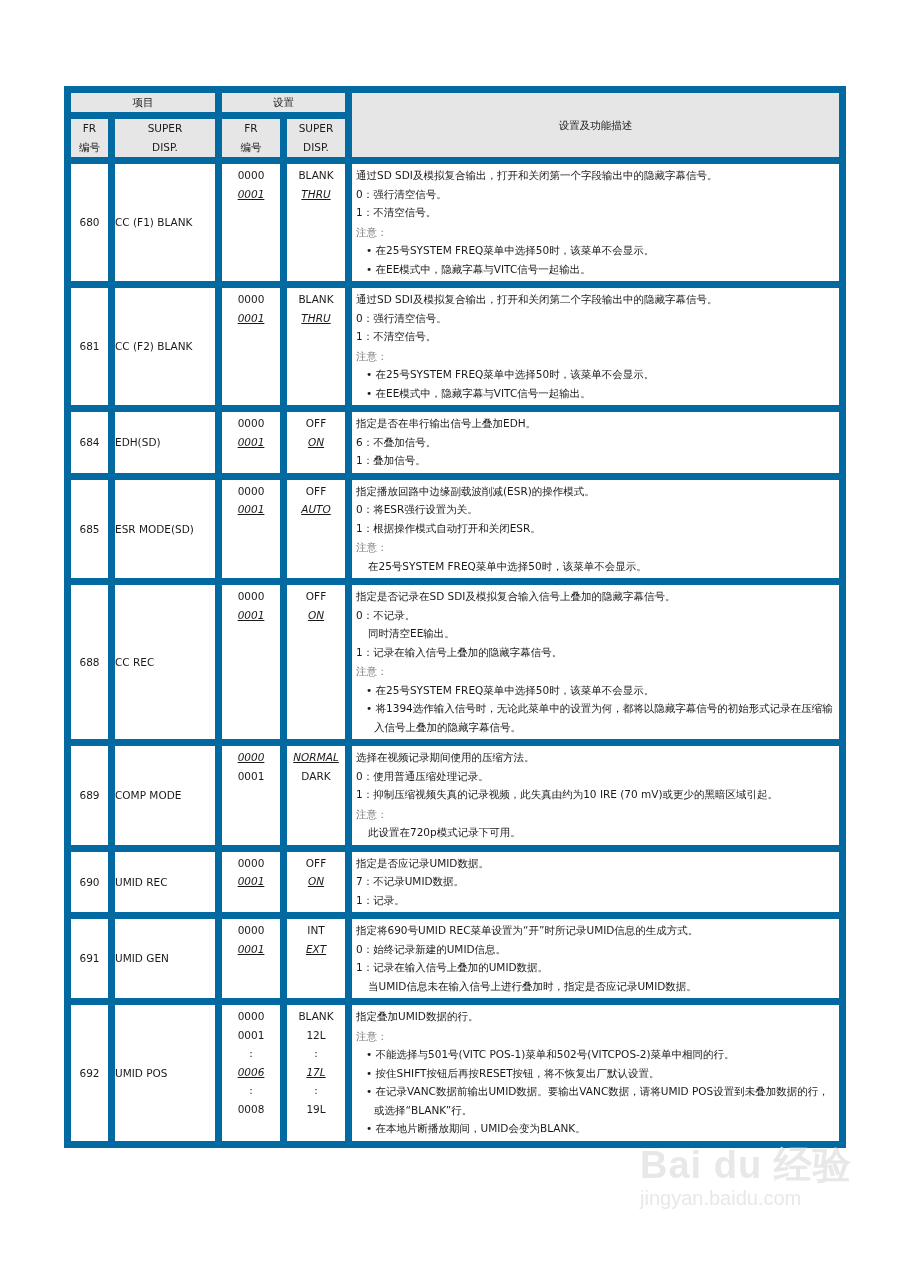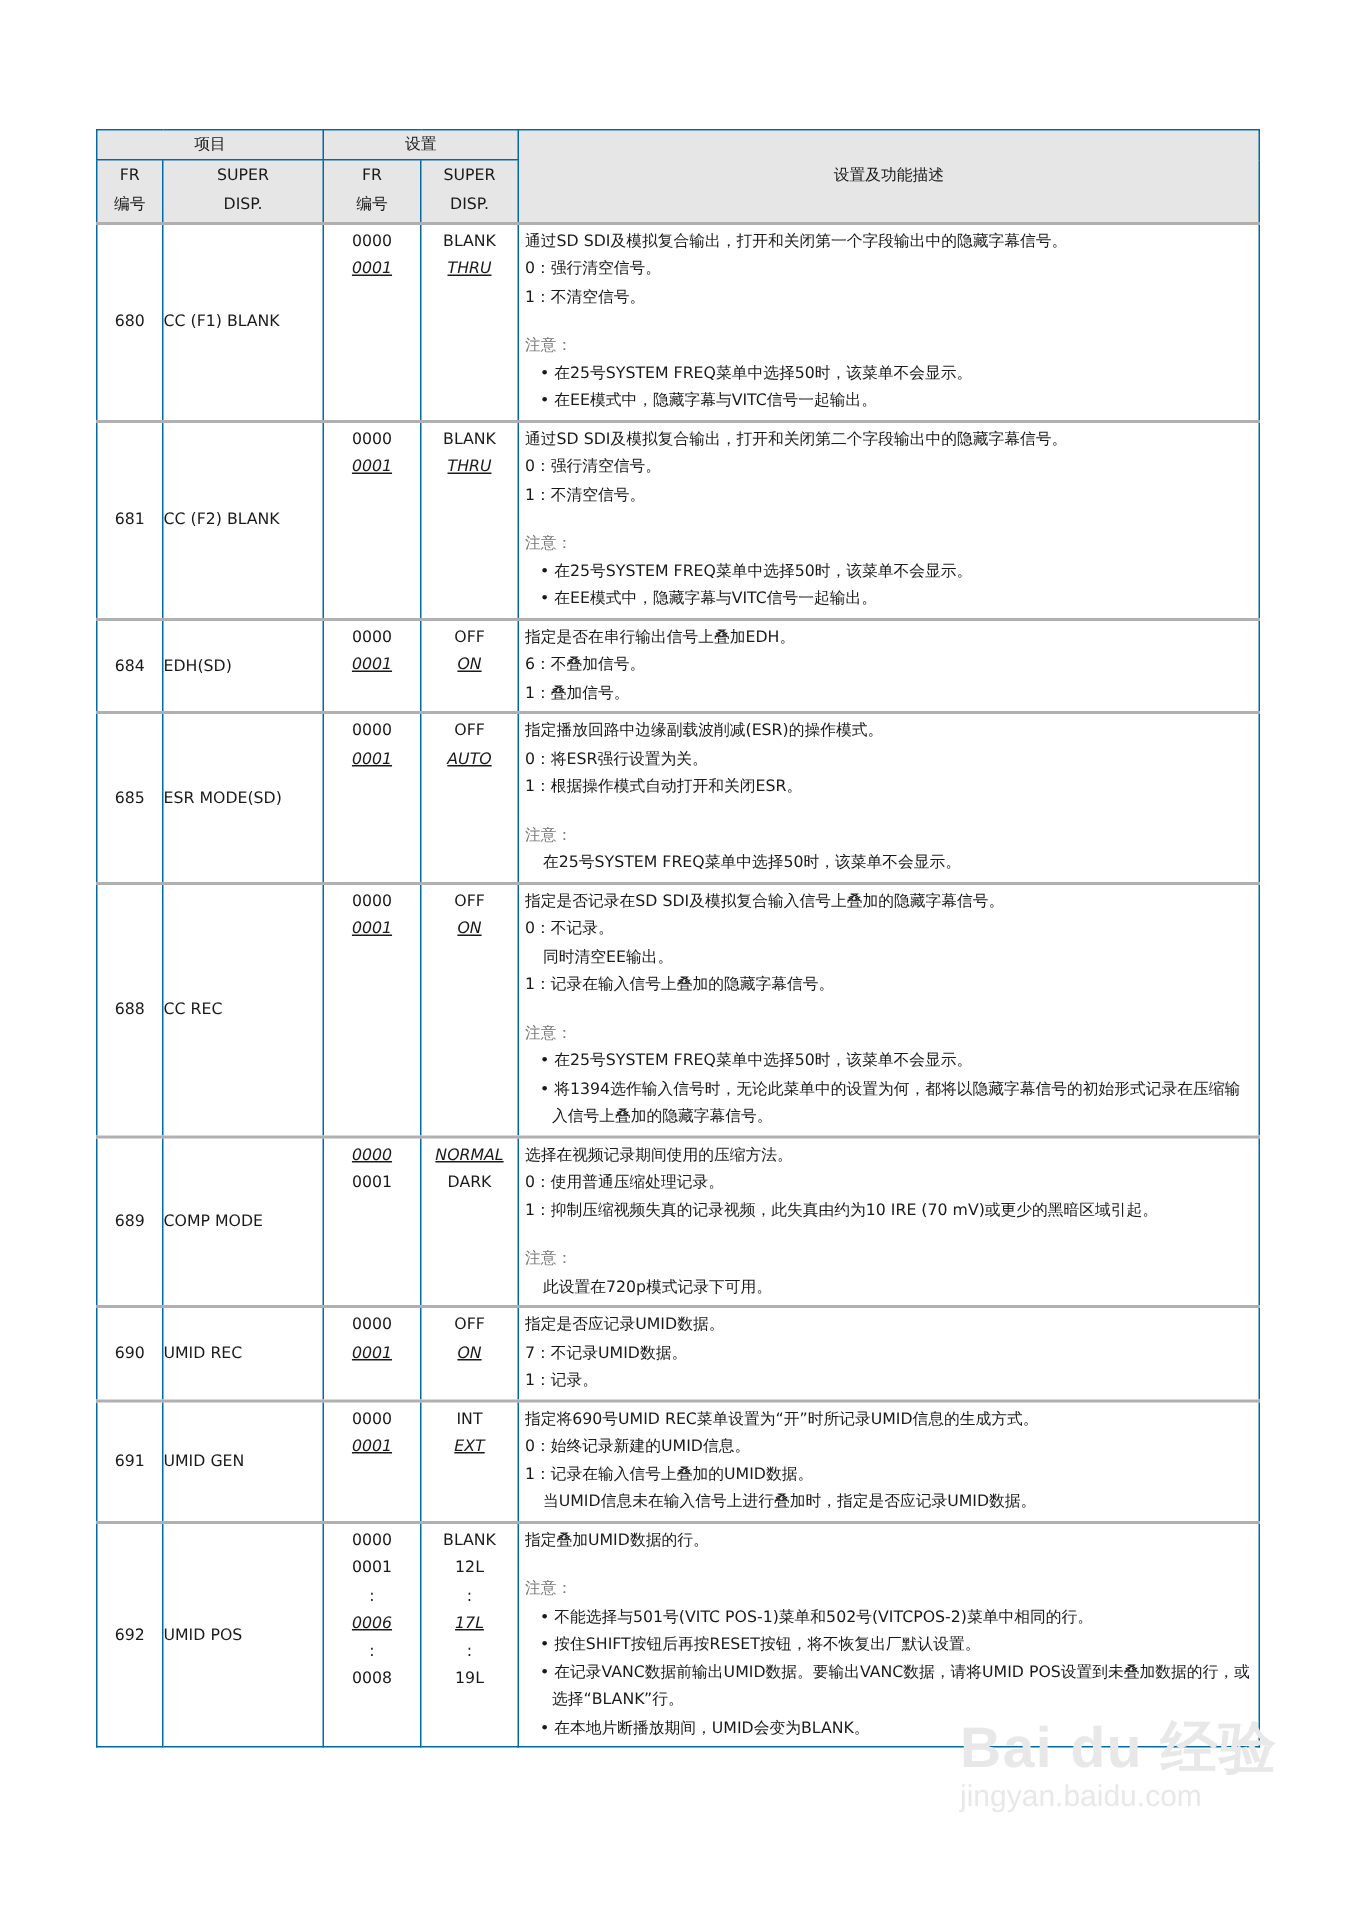--- a/index.html
+++ b/index.html
@@ -1,29 +1,29 @@
 <!DOCTYPE html>
 <html><head>
 <meta charset="utf-8">
 <style>
   html, body { margin:0; padding:0; background:#ffffff; }
   body { width:904px; height:1280px; position:relative; overflow:hidden;
          font-family:"DejaVu Sans", sans-serif; color:#1a1a1a; }
   .tbl { position:absolute; left:64px; top:86px; width:775px; border-collapse:collapse;
          table-layout:fixed; font-size:10.5px; line-height:18.5px; }
-  .tbl td, .tbl th { border:1px solid #0369a1; padding:0; vertical-align:middle; }
+  .tbl td, .tbl th { border:7px solid #0369a1; padding:0; vertical-align:middle; }
   .tbl th { background:#e6e6e6; font-weight:normal; text-align:center; line-height:19px; }
   .tbl tbody tr { border-top:2px solid #b0b0b0; }
   .c-fr { text-align:center; }
   .c-name { text-align:left;margin-top:40px; }
   .c-set { text-align:center; vertical-align:top !important; padding-top:2px !important; }
   .c-desc { vertical-align:top !important; padding:2px 4px 3px 4px !important; }
   .vals div { height:18.5px; }
   .def { font-style:italic; text-decoration:underline; }
-  .note-label { color:#777; margin-top:14px; }
+  .note-label { color:#777; margin-top:1px; }
   .bullet { padding-left:12px; text-indent:-8px; margin-left:6px; }
   .bullet::before { content:"• "; }
   .indent { padding-left:12px; }
   .footer { position:absolute; left:36px; top:1276px; display:flex; align-items:baseline; gap:6px; }
   .page-num { font-size:22px; font-weight:bold; font-family:"Liberation Sans", sans-serif; letter-spacing:-1px; }
   .footer-text { font-size:11px;text-align:center; }
   .watermark { position:absolute; left:640px; top:1140px; width:240px; height:110px; color:#e8e8e8; }
   .wm-brand { font-size:38px; font-weight:bold; font-family:"Liberation Sans", sans-serif; letter-spacing:1px; }
   .wm-url { font-size:20px; font-family:"Liberation Sans", sans-serif; margin-top:-4px; }
 </style>

